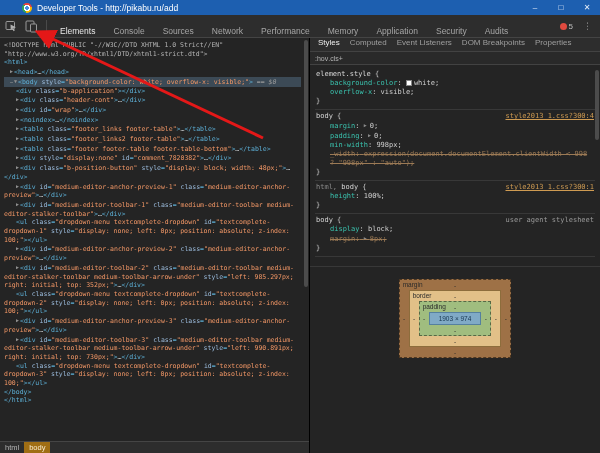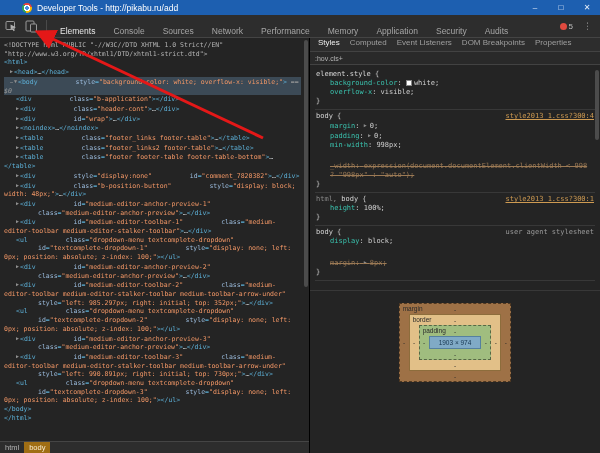--- a/index.html
+++ b/index.html
@@ -35,21 +35,21 @@
   #dom-tree { flex:1; overflow:hidden; padding:3px 8px 0 4px; font-family:"DejaVu Sans Mono",monospace; font-size:6.5px; line-height:8.7px; color:#c5c8ca; }
   .tl { overflow-wrap:break-word; }
   .tl.ind1 { text-indent:6px; }
   .tl.ind2 { text-indent:12px; }
   .tl.sel { background:#3c4a56; }
   .arw { color:#8f8f8f; font-size:5px; margin-right:1px; vertical-align:1px; }
   .gut { color:#9a9a9a; font-size:5px; margin-right:1px; }
   .sfx { color:#9b9b9b; font-style:italic; }
   .dtx { color:#b5b5b5; }
   .tg, .pu { color:#5db0d7; }
-  .an { color:#9bbbdc;margin-left:34px; }
+  .an { color:#9bbbdc; }
   .av { color:#f29766; }
   .tx { color:#c5c8ca; }
 
   #el-scrollbar { position:absolute; top:2px; right:0; width:6px; bottom:14px; }
   #el-thumb { position:absolute; top:0; right:1px; width:4px; height:62%; background:#4c4c4c; border-radius:2px; }
 
   #breadcrumb { height:12px; background:#2d2d2d; border-top:1px solid #454545; display:flex; align-items:stretch; font-size:7.5px; color:#b3b3b3; }
   .crumb { padding:0 5px; display:flex; align-items:center; }
   .crumb.sel { background:#a06e14; color:#f9ecd0; }
 
@@ -69,21 +69,21 @@
   .css-link { float:right; color:#cf9b52; text-decoration:underline; }
   .css-link.agent { color:#9a9a9a; text-decoration:none; }
   .sel-part { color:#d8d8d8;margin-top:40px; }
   .sel-part.dim { color:#8a8a8a; }
   .brace { color:#c9c9c9; }
   .prop { padding-left:14px; overflow-wrap:break-word; }
   .pn { color:#3ac2ae; }
   .pc { color:#c9c9c9; }
   .pv { color:#d0d0d0; }
   .exp-arrow { color:#8a8a8a; font-size:5px; vertical-align:1px; }
-  .prop.struck { text-decoration:line-through; color:#9c7a55;margin-top:12px; }
+  .prop.struck { text-decoration:line-through; color:#9c7a55; }
   .prop.struck .pn, .prop.struck .pv, .prop.struck .pc { color:#9c7a55; }
   .swatch { display:inline-block; width:6px; height:6px; border:1px solid #888; vertical-align:-1px; margin-right:2px; }
 
   
   #bm-wrap { margin-top:9px; border-top:1px solid #383838; padding-top:12px; display:flex; justify-content:center; }
   .ring { display:grid; grid-template-columns:9px 1fr 9px; grid-template-rows:10px auto 10px; align-items:center; justify-items:center; position:relative; font-size:6.5px; color:#2a2a2a; font-family:"Liberation Sans",sans-serif; }
   .rlabel { position:absolute; top:1px; left:3px; font-size:6.5px; }
   .rv-top { grid-column:2; grid-row:1; } .rv-left { grid-column:1; grid-row:2; }
   .rv-right { grid-column:3; grid-row:2; } .rv-bottom { grid-column:2; grid-row:3; }
   .rinner { grid-column:2; grid-row:2; }

